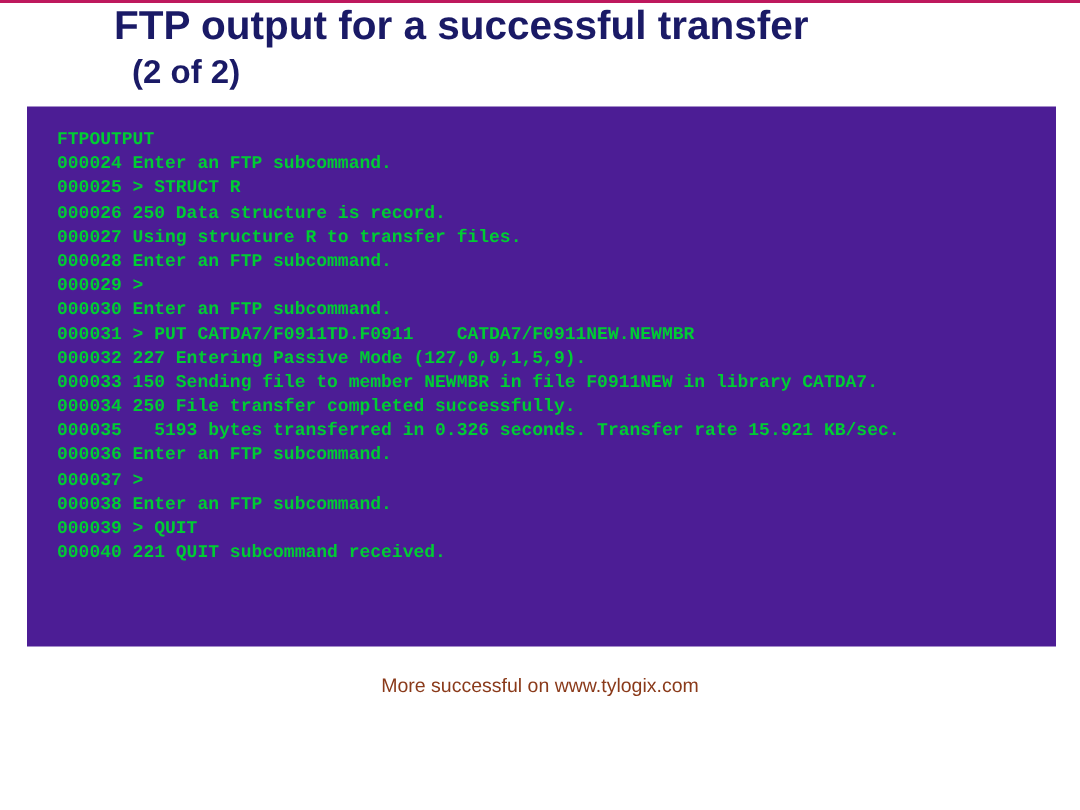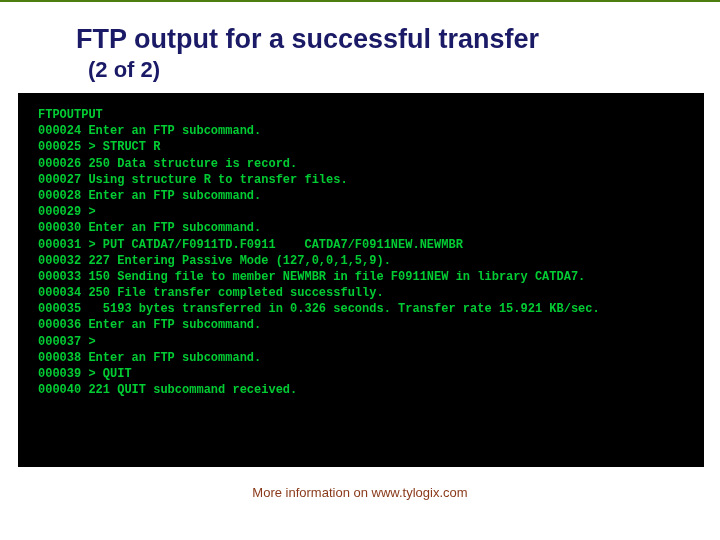--- a/index.html
+++ b/index.html
@@ -5,43 +5,43 @@
   body {
     margin: 0;
     padding: 0;
     width: 720px;
     height: 540px;
     font-family: Arial, Helvetica, sans-serif;
     background: #ffffff;
     overflow: hidden;
   }
   .header {
-    border-top: 2px solid #4d7c0f;
-    padding: 22px 0 10px 76px;
+    border-top: 2px solid #be185d;
+    padding: 0 0 10px 76px;
   }
   .title {
     font-size: 27px;
     font-weight: bold;
     color: #1a1a66;
     margin: 0;
     line-height: 1.15;
   }
   .subtitle {
     font-size: 22px;
     font-weight: bold;
     color: #1a1a66;
     margin: 2px 0 0 12px;
   }
   .terminal {
-    background: #000000;
+    background: #4c1d95;
     color: #00cc33;
     font-family: "Courier New", Courier, monospace;
     font-size: 12px;
     line-height: 1.35;
-    padding: 14px 20px 30px 20px;
+    padding: 14px 20px 16px 20px;
     margin: 0 16px 0 18px;
     white-space: pre;
     font-weight: bold;
     min-height: 330px;
   }
   .footer {
     text-align: center;
     color: #8a3a1a;
     font-size: 13px;
     margin-top: 18px;
@@ -68,13 +68,13 @@
 000033 150 Sending file to member NEWMBR in file F0911NEW in library CATDA7.
 000034 250 File transfer completed successfully.
 000035   5193 bytes transferred in 0.326 seconds. Transfer rate 15.921 KB/sec.
 000036 Enter an FTP subcommand.
 000037 &gt;
 000038 Enter an FTP subcommand.
 000039 &gt; QUIT
 000040 221 QUIT subcommand received.
 </div>
 
-<div class="footer">More information on www.tylogix.com</div>
+<div class="footer">More successful on www.tylogix.com</div>
 
 </body></html>

